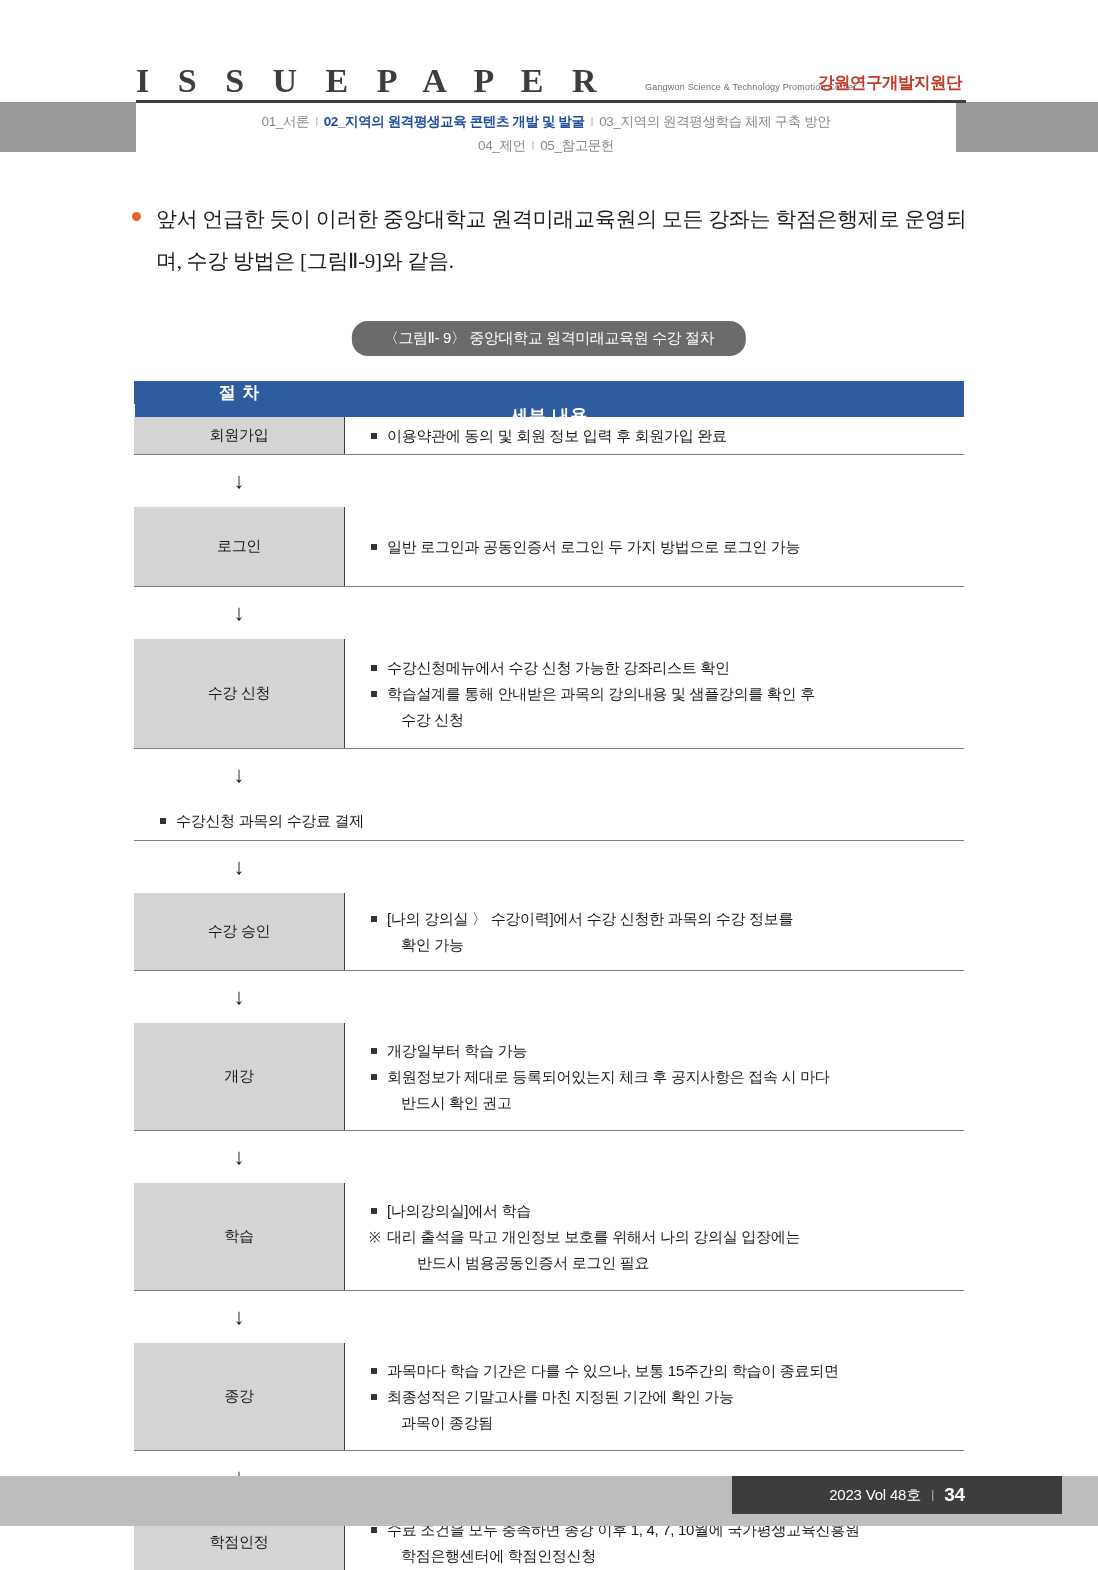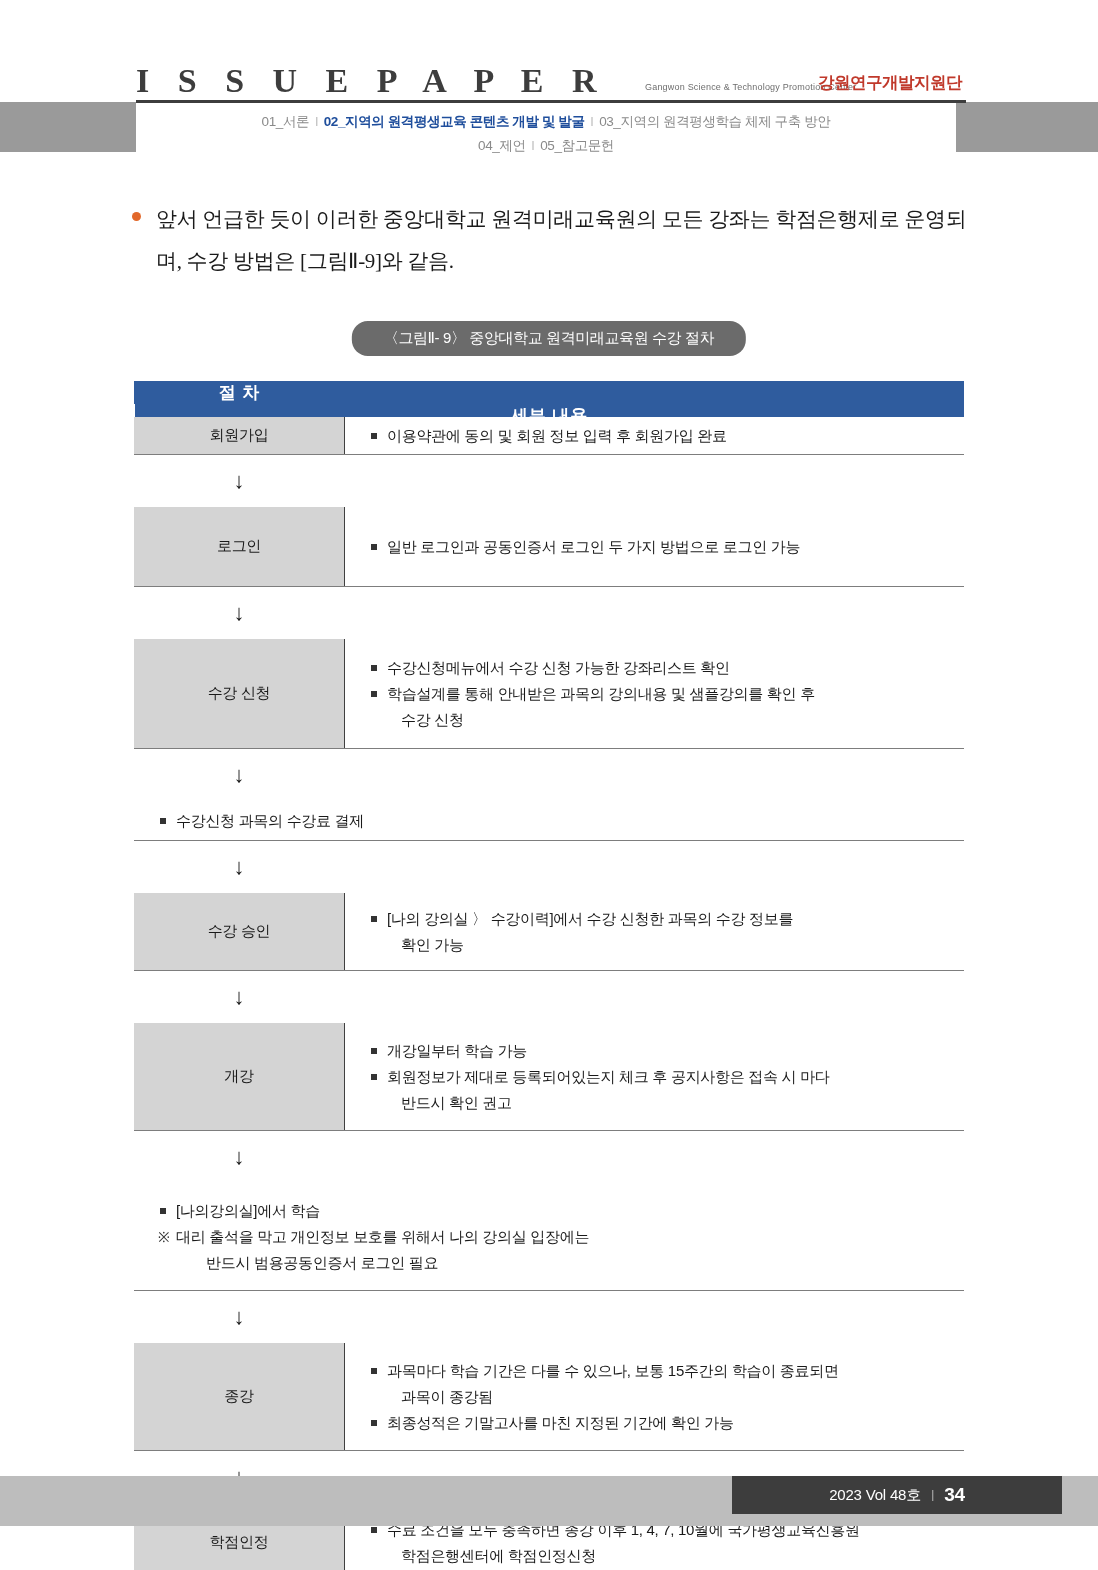--- a/index.html
+++ b/index.html
@@ -329,35 +329,36 @@
         <div class="cell-detail">
           <div class="detail-line sq">개강일부터 학습 가능</div>
           <div class="detail-line sq">회원정보가 제대로 등록되어있는지 체크 후 공지사항은 접속 시 마다</div>
           <div class="detail-line cont">반드시 확인 권고</div>
         </div>
       </div>
       <div class="arrow-gap">
         <div class="arrow">↓</div>
       </div>
       <div class="row" style="height: 108px;">
+        <div class="cell-step">학습</div>
         <div class="cell-detail">
           <div class="detail-line sq">[나의강의실]에서 학습</div>
           <div class="detail-line star">대리 출석을 막고 개인정보 보호를 위해서 나의 강의실 입장에는</div>
           <div class="detail-line cont2">반드시 범용공동인증서 로그인 필요</div>
         </div>
       </div>
       <div class="arrow-gap">
         <div class="arrow">↓</div>
       </div>
       <div class="row" style="height: 108px;">
         <div class="cell-step">종강</div>
         <div class="cell-detail">
           <div class="detail-line sq">과목마다 학습 기간은 다를 수 있으나, 보통 15주간의 학습이 종료되면</div>
+          <div class="detail-line sq">최종성적은 기말고사를 마친 지정된 기간에 확인 가능</div>
           <div class="detail-line cont">과목이 종강됨</div>
-          <div class="detail-line sq">최종성적은 기말고사를 마친 지정된 기간에 확인 가능</div>
         </div>
       </div>
       <div class="arrow-gap">
         <div class="arrow">↓</div>
       </div>
       <div class="row" style="height: 80px;">
         <div class="cell-step">학점인정</div>
         <div class="cell-detail">
           <div class="detail-line sq">수료 조건을 모두 충족하면 종강 이후 1, 4, 7, 10월에 국가평생교육진흥원</div>
           <div class="detail-line cont">학점은행센터에 학점인정신청</div>

